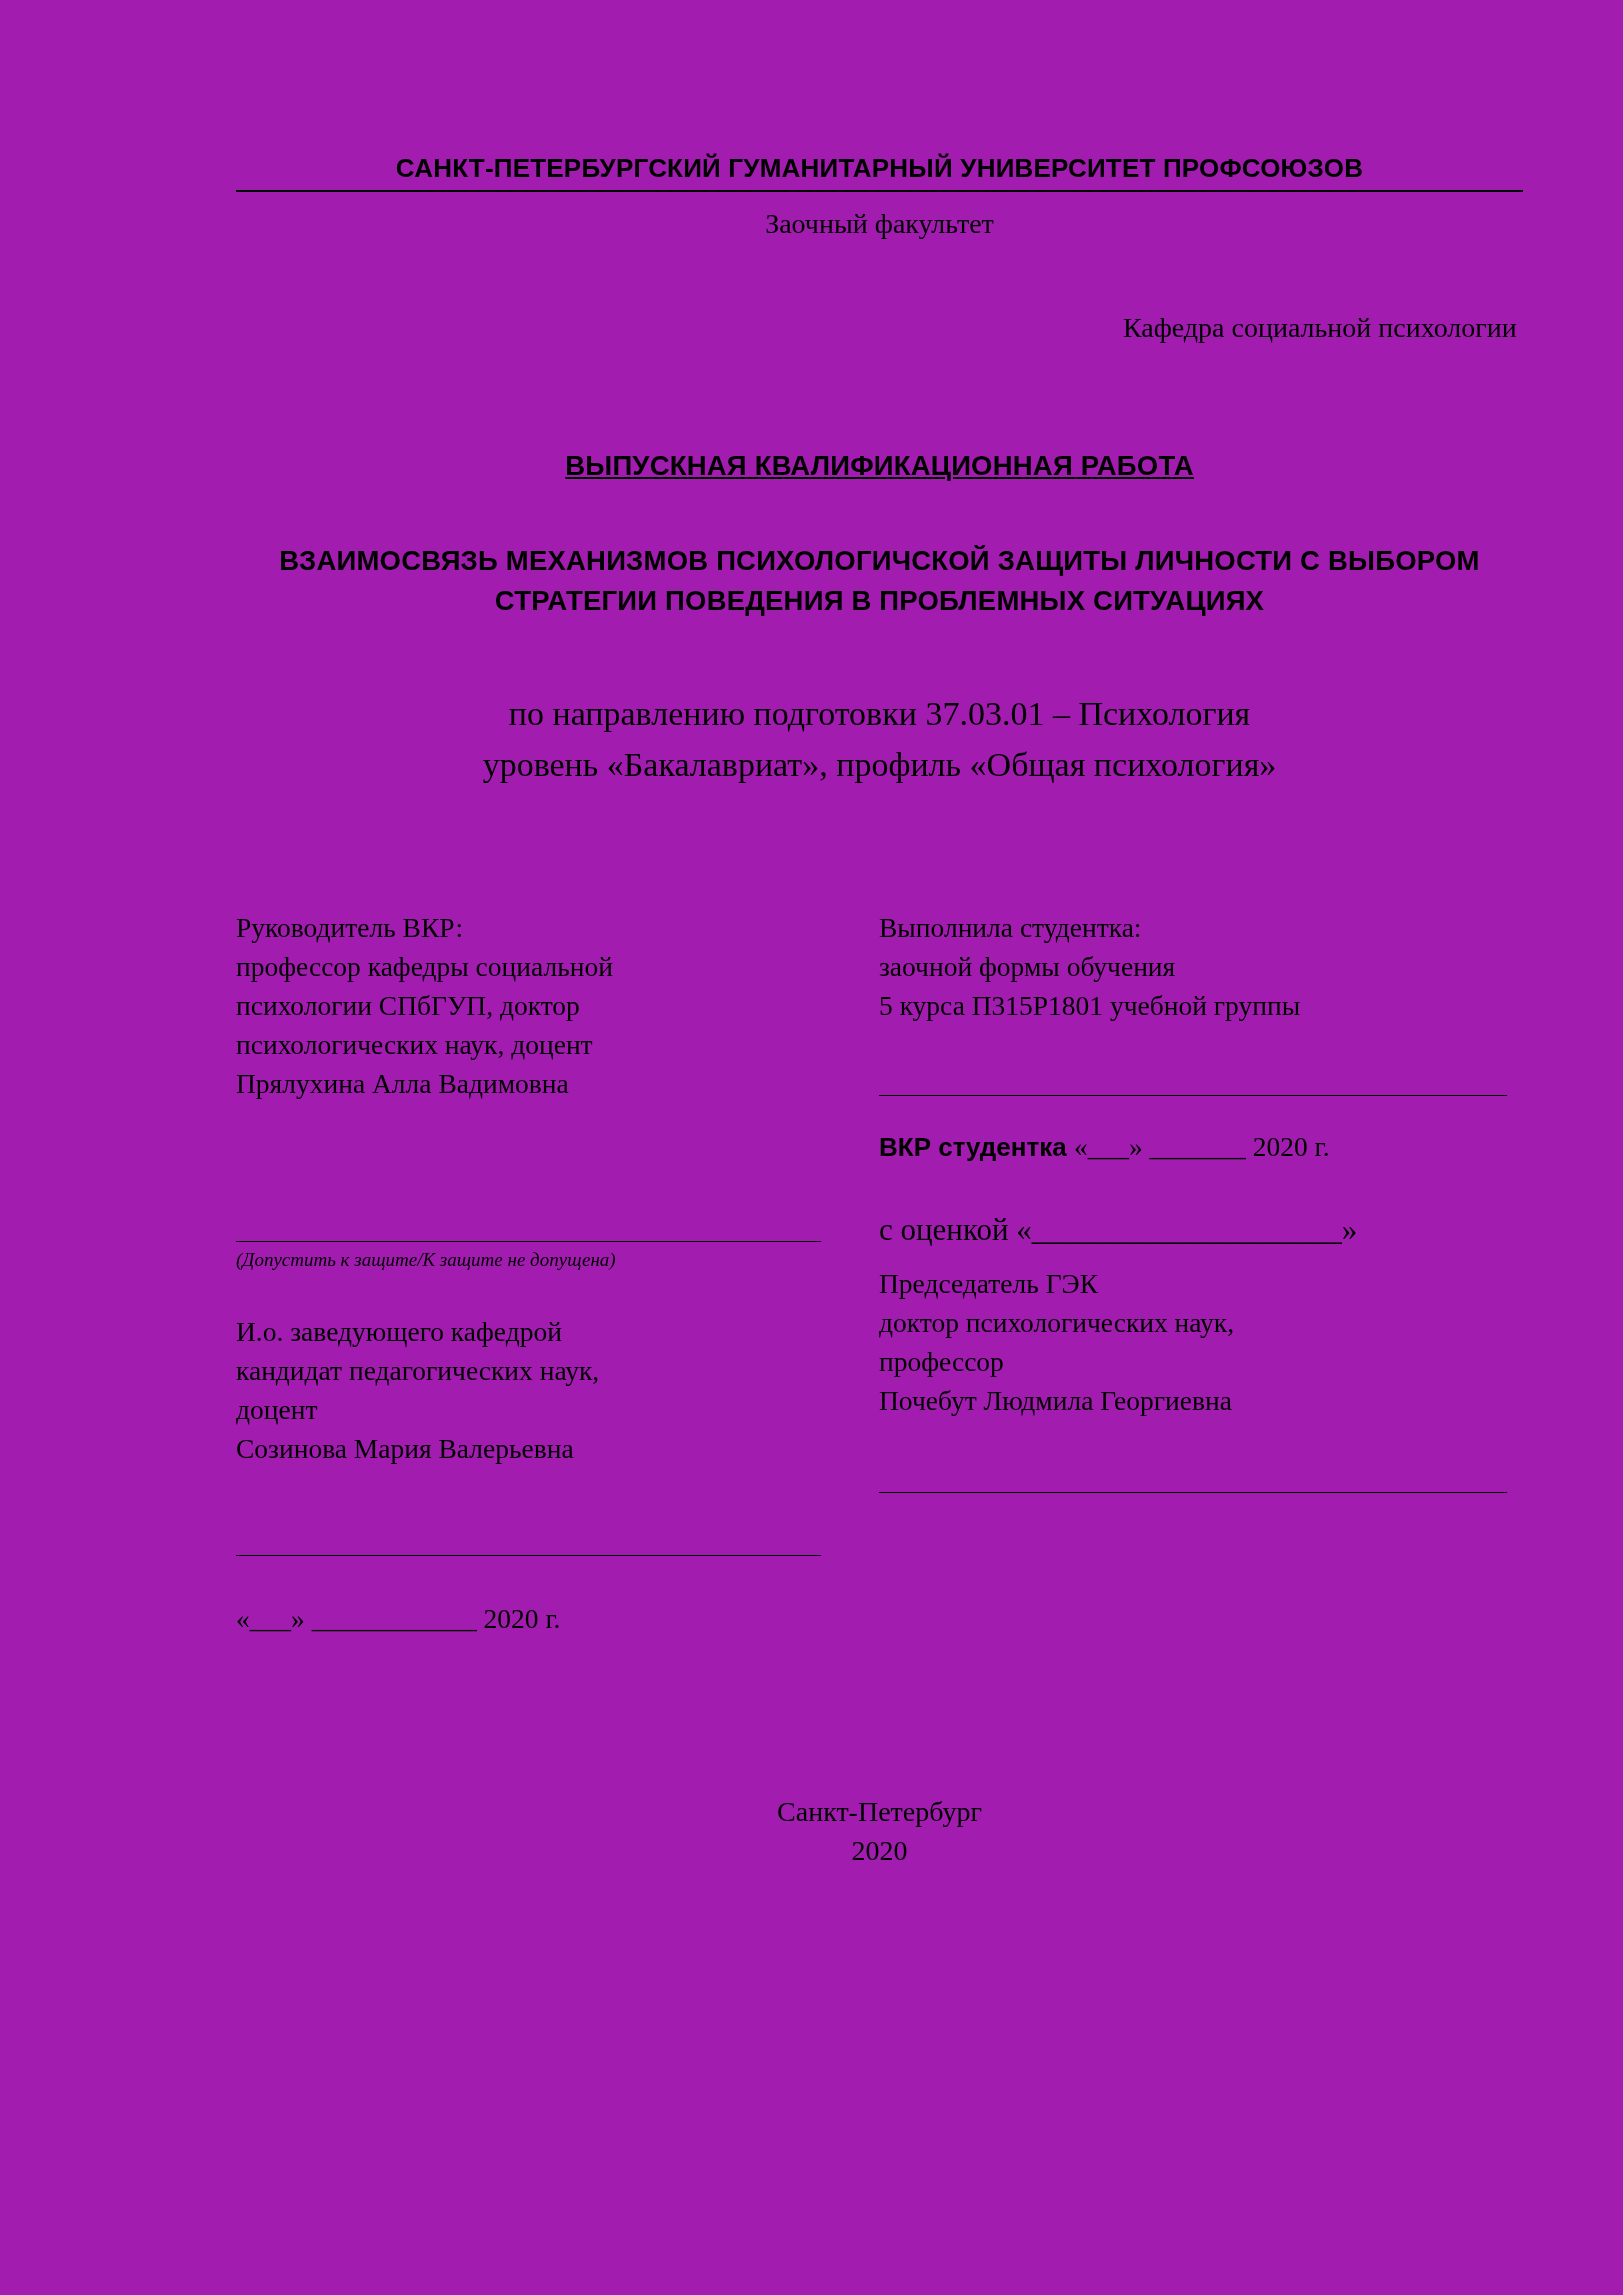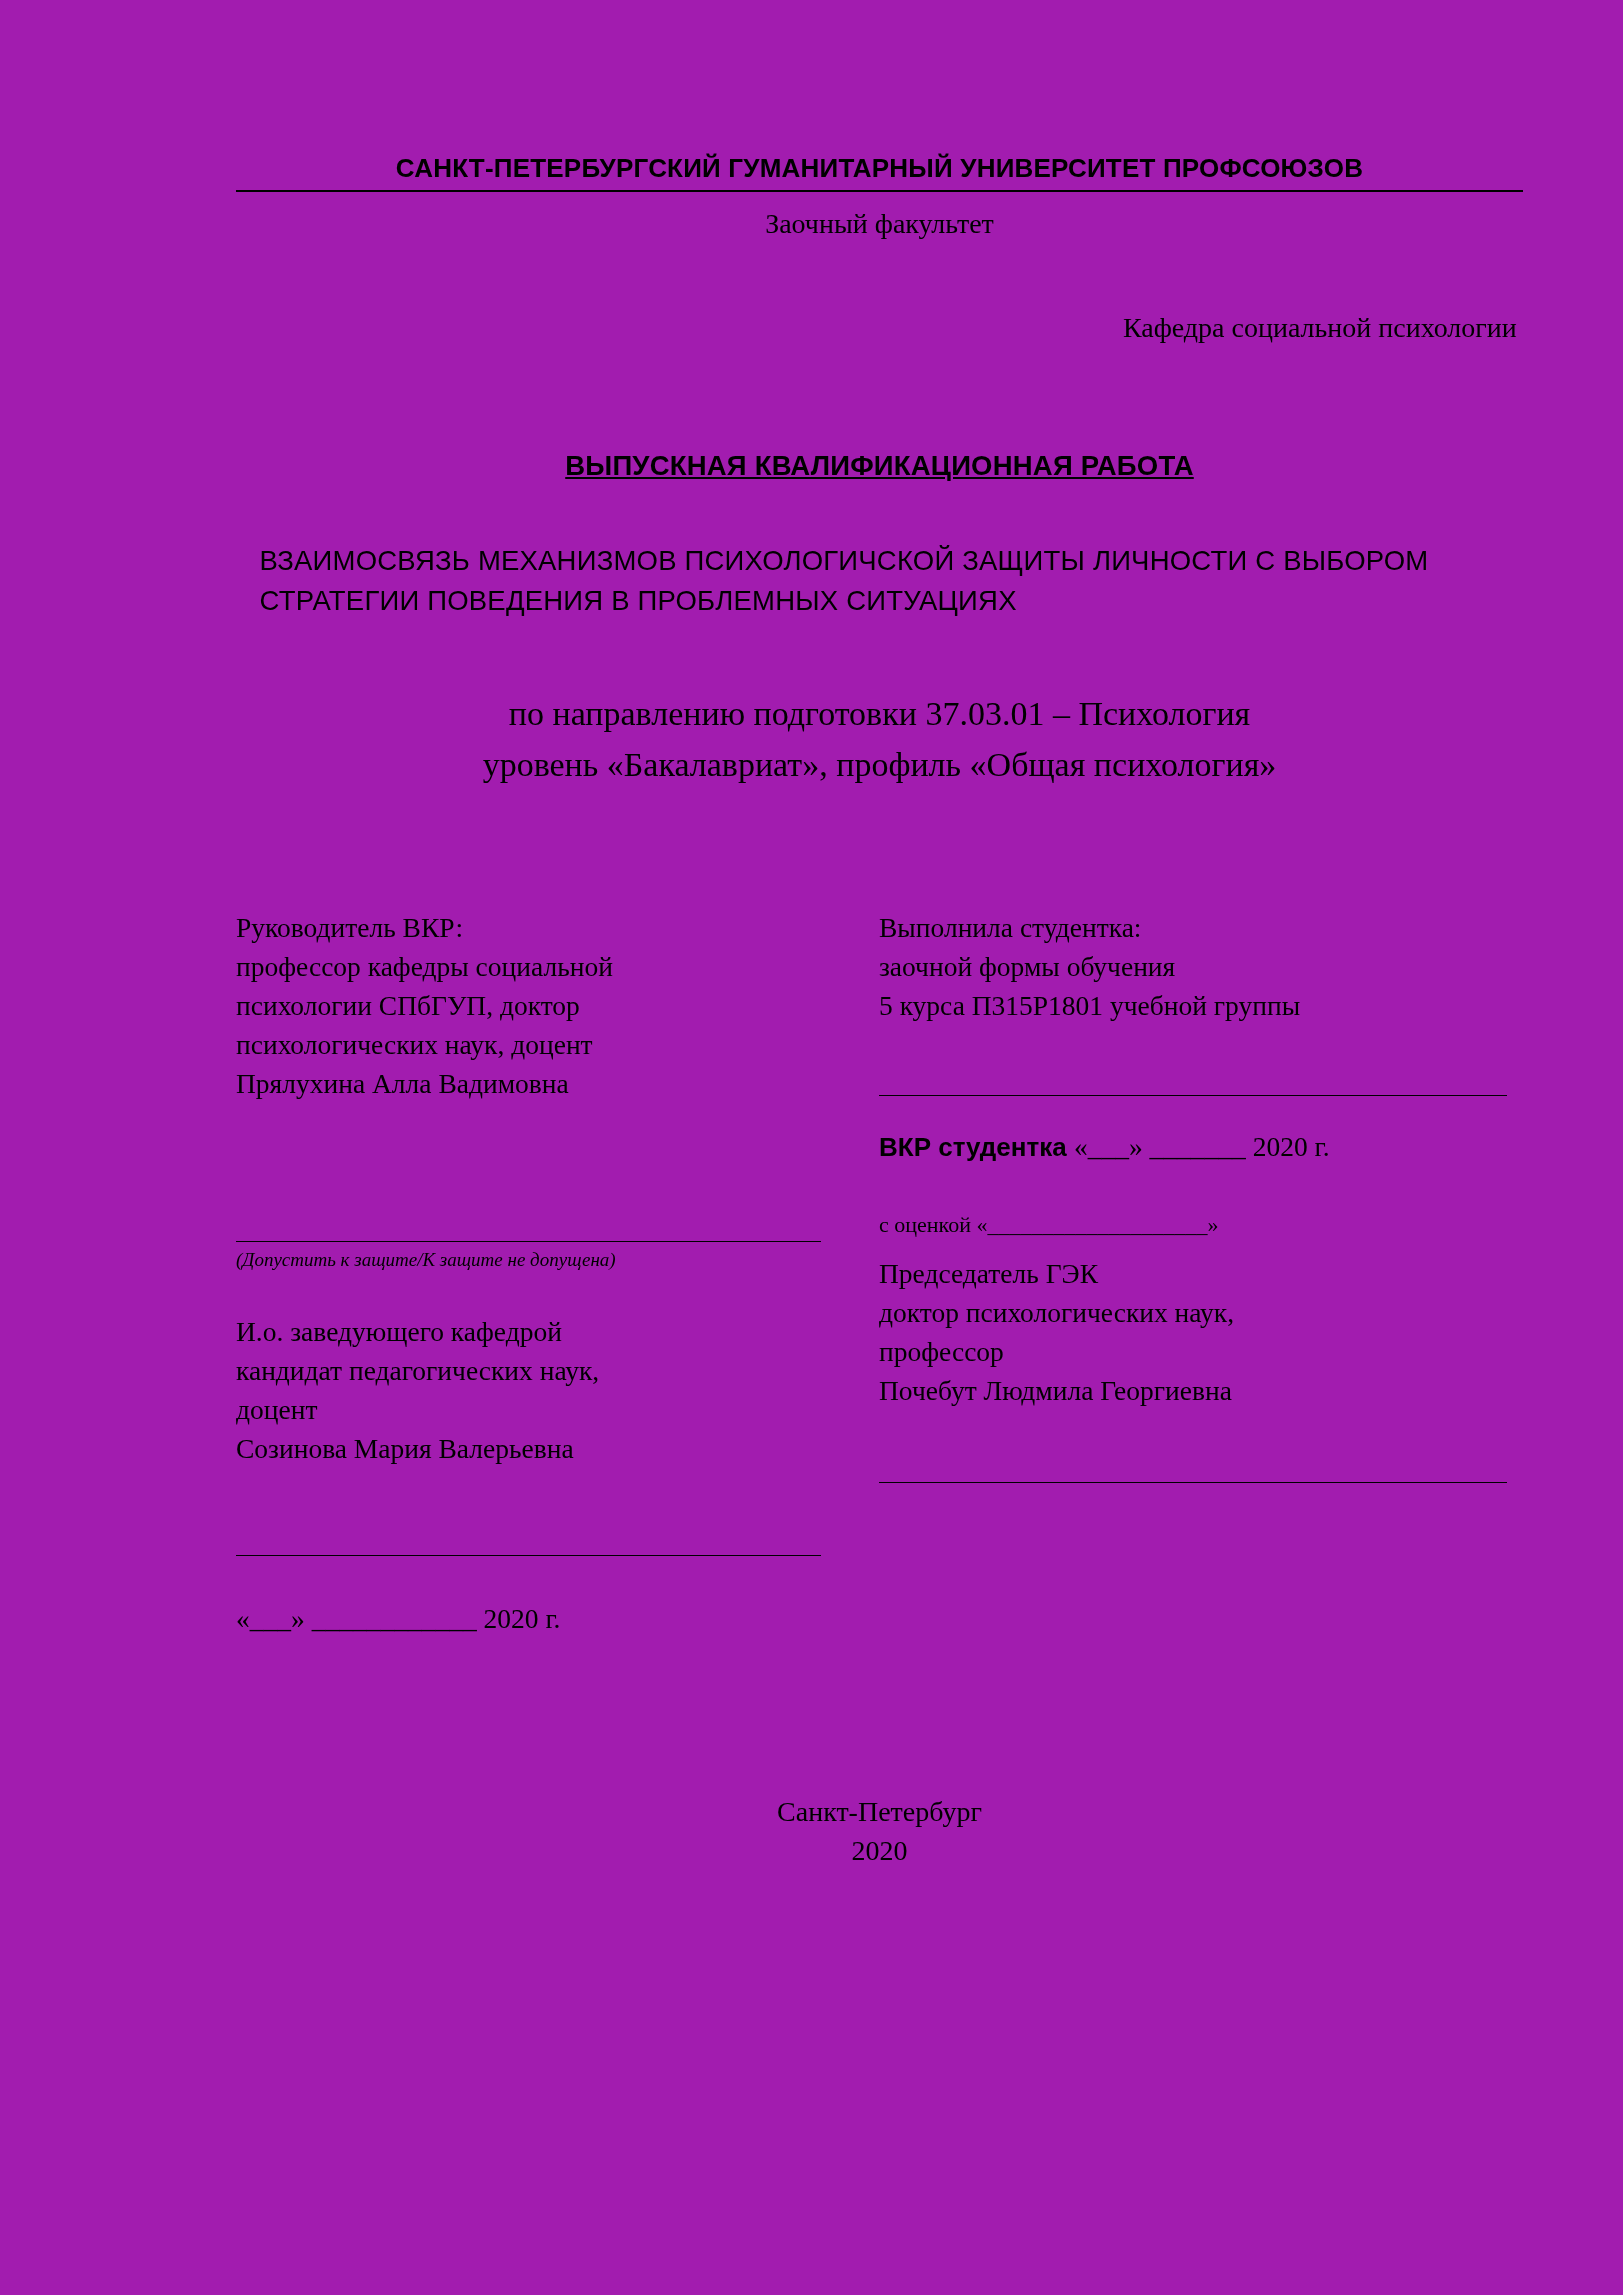--- a/index.html
+++ b/index.html
@@ -58,22 +58,23 @@
   .doc-type {
     text-align: center;
     font-family: "Liberation Sans", sans-serif;
     font-weight: bold;
     font-size: 27.5px;
     margin-top: 106px;
     letter-spacing: 0.2px;
     text-decoration: underline;
   }
   .doc-title {
-    font-family: "Liberation Sans", sans-serif;
-    font-weight: normal;
+    text-align: center;
+    font-family: "Liberation Sans", sans-serif;
+    font-weight: bold;
     font-size: 27.5px;
     margin-top: 59px;
     line-height: 1.45;
     letter-spacing: 0.2px;
     padding: 0 23.6px;
   }
   .program {
     text-align: center;
     font-size: 34px;
     margin-top: 67px;
@@ -134,21 +135,21 @@
     font-weight: bold;
     font-size: 26px;
     margin-top: 35px;
   }
   .defended .plain {
     font-family: "Liberation Serif", serif;
     font-weight: normal;
     font-size: 27.5px;
   }
   .grade {
-    font-size: 22px;
+    font-size: 31px;
     margin-top: 49px;
   }
   .right-block-2 {
     margin-top: 16px;
   }
   .rule-right-2 {
     width: 628px;
     margin-top: 71px;
   }
 

